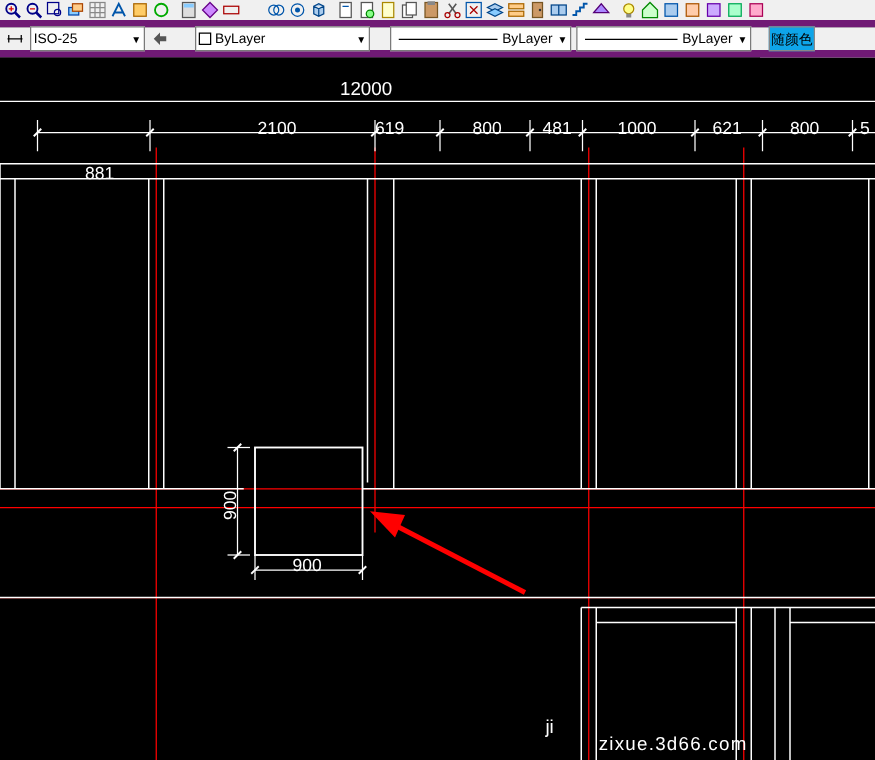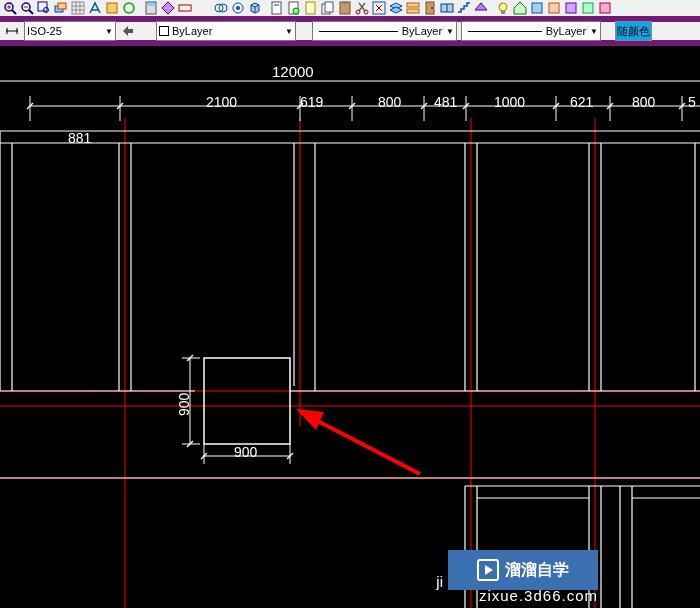--- a/index.html
+++ b/index.html
@@ -491,19 +491,15 @@
   <div class="dim-text small" style="left:378px; top:48px;">800</div>
   <div class="dim-text small" style="left:434px; top:48px;">481</div>
   <div class="dim-text small" style="left:494px; top:48px;">1000</div>
   <div class="dim-text small" style="left:570px; top:48px;">621</div>
   <div class="dim-text small" style="left:632px; top:48px;">800</div>
   <div class="dim-text small" style="left:688px; top:48px;">5</div>
 
   <div class="dim-text small" style="left:234px; top:398px;">900</div>
   <div class="dim-text small vert" style="left:176px; top:370px;">900</div>
 
-  <div class="watermark">
-    <div class="play"></div>
-    <span>溜溜自学</span>
-  </div>
   <div class="dim-text" style="right:165px; bottom:18px; font-size:15px; color:#fff;">ji</div>
   <div class="wm-url">zixue.3d66.com</div>
 </div>
 
 </body></html>

